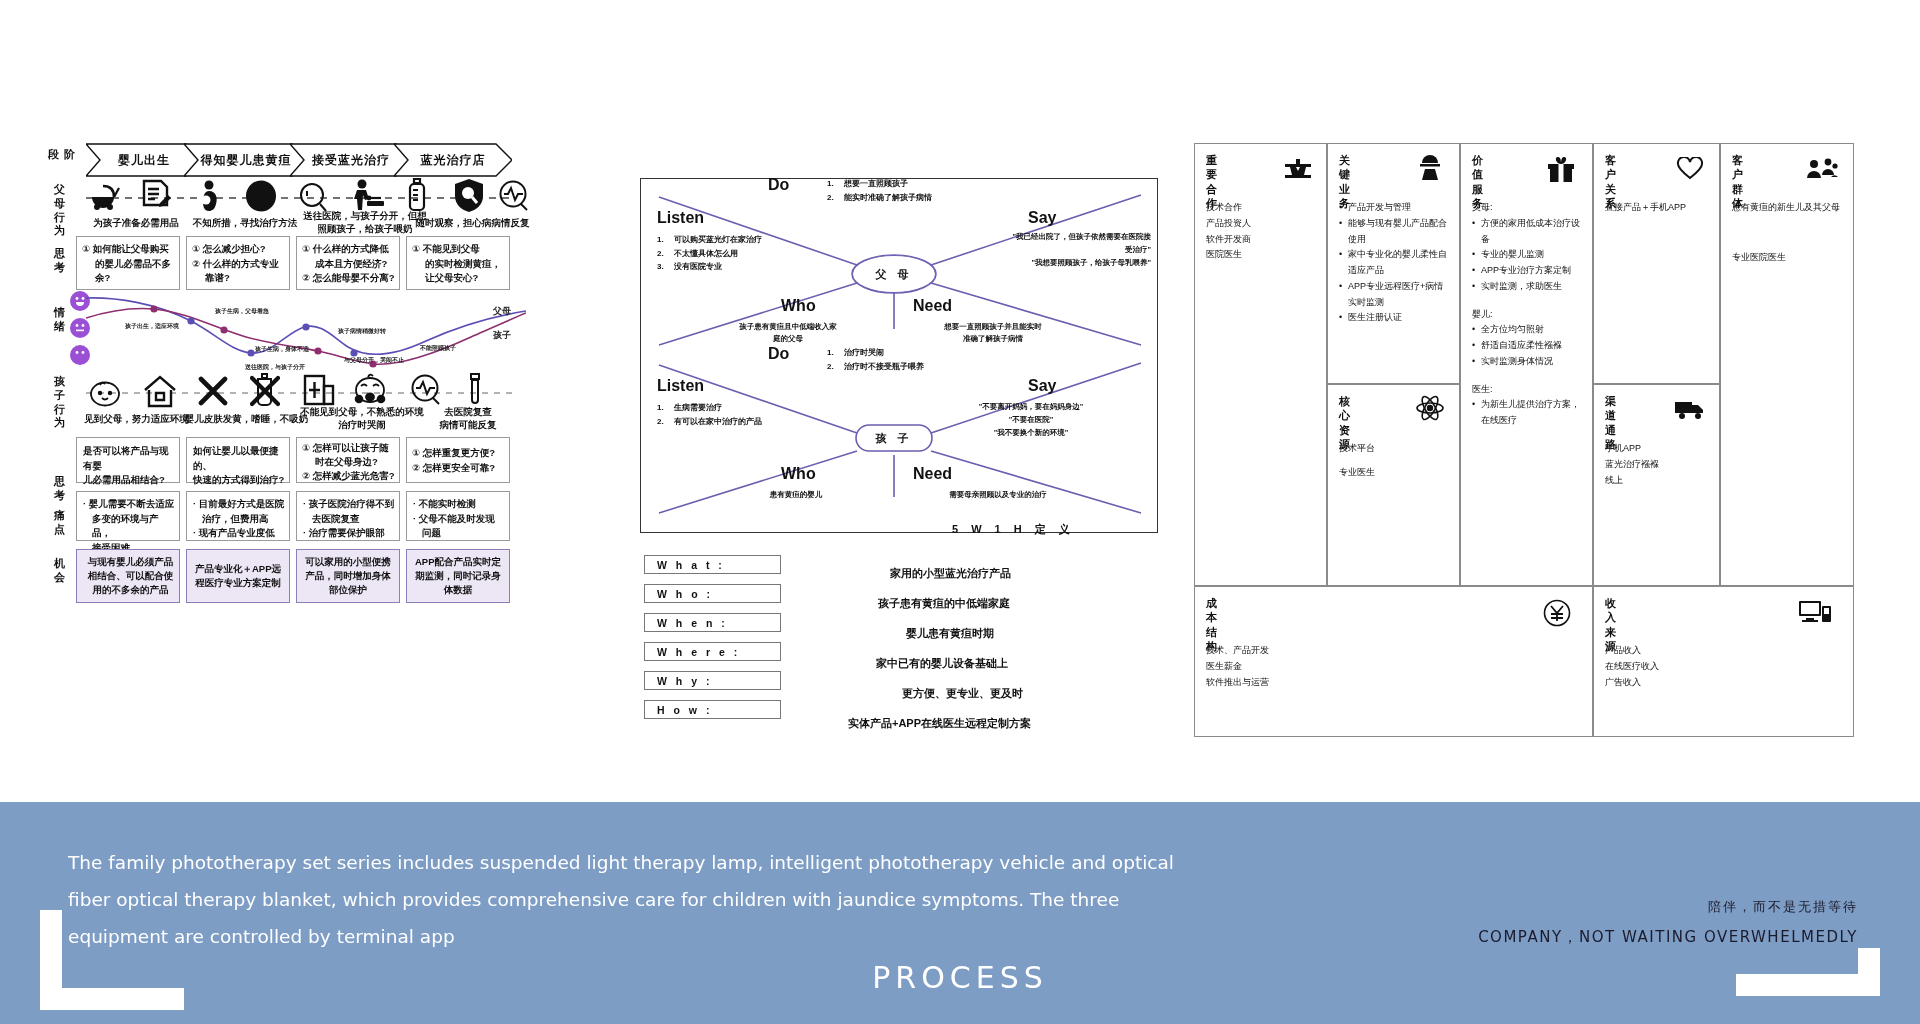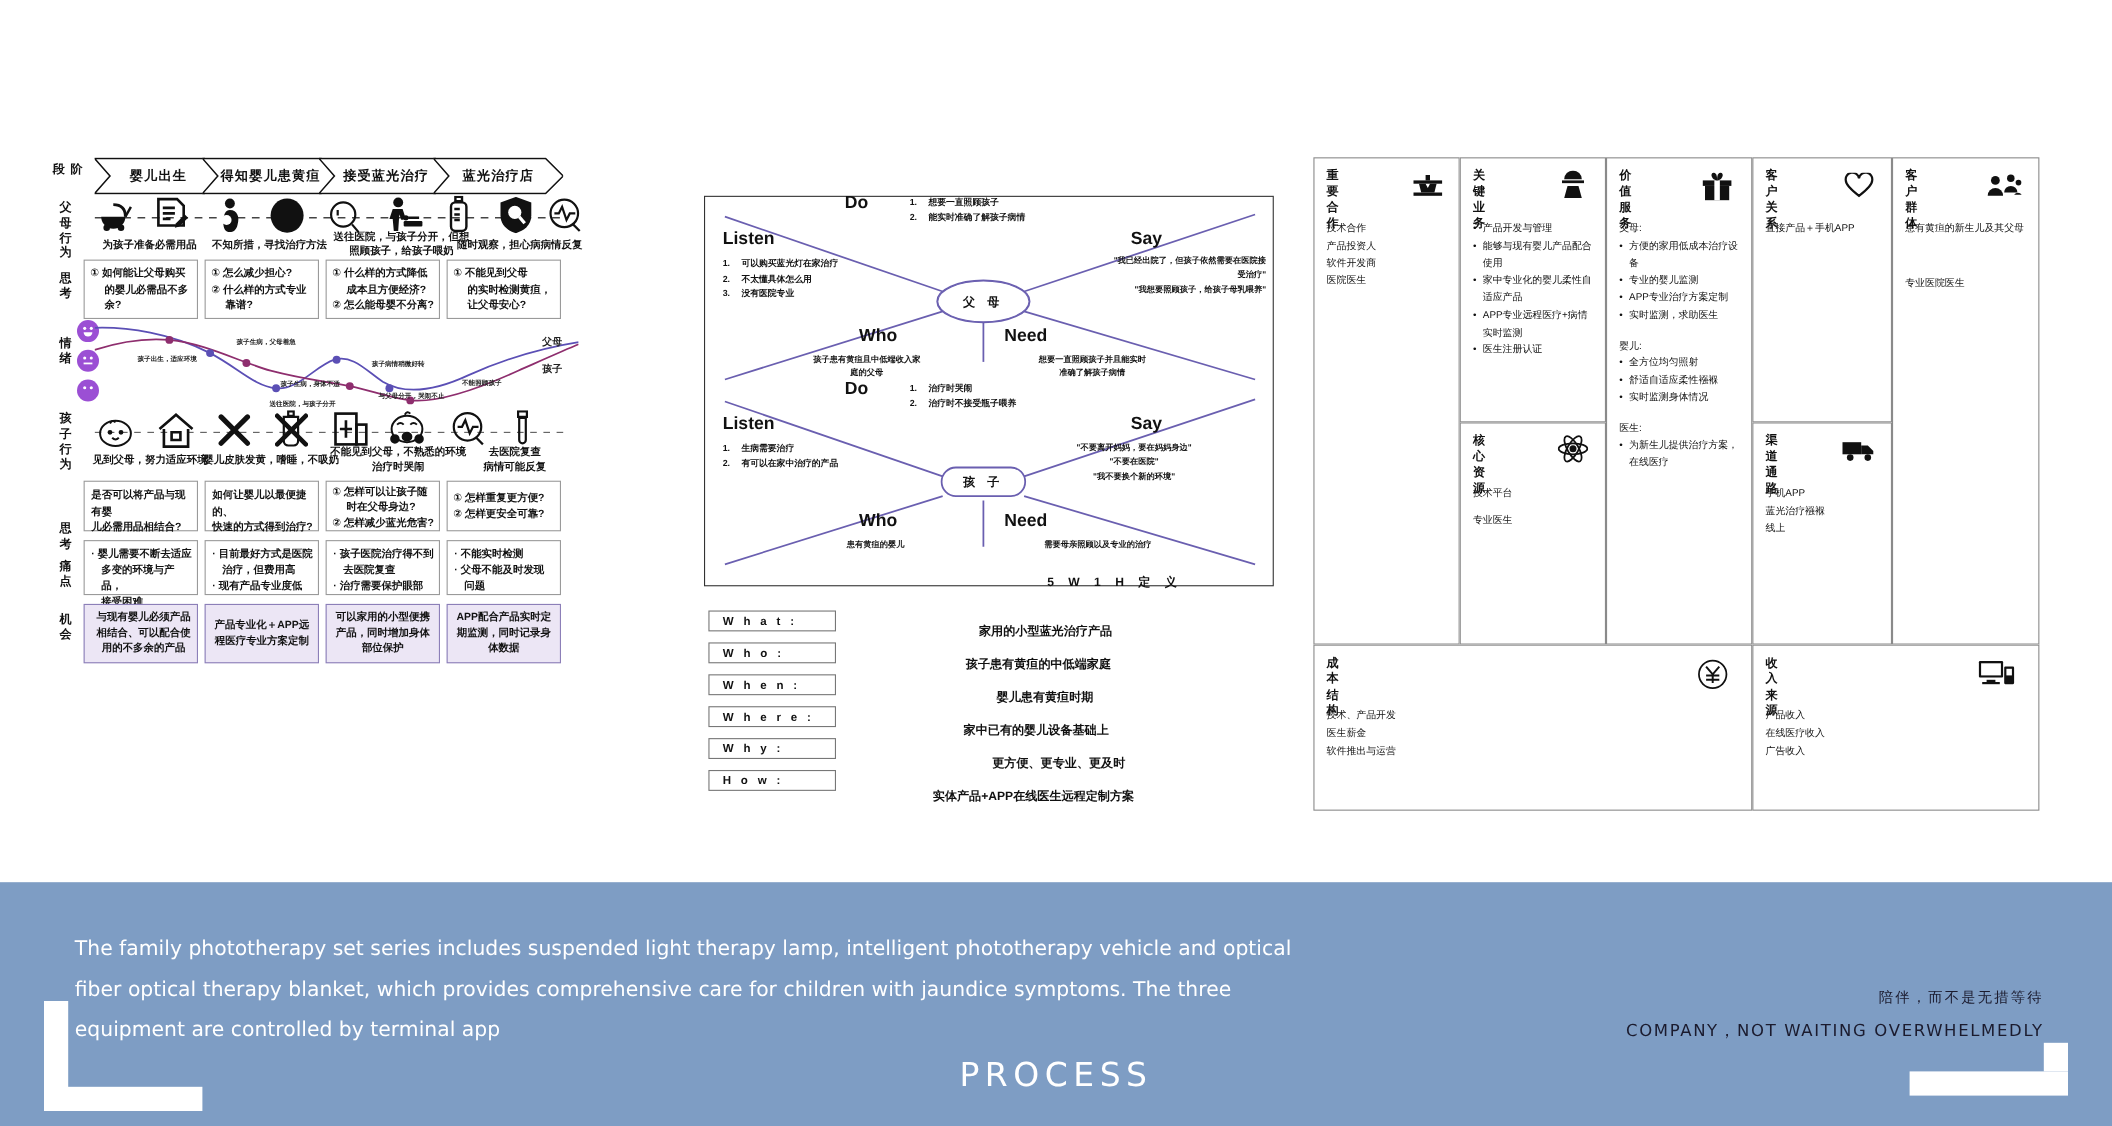--- a/index.html
+++ b/index.html
@@ -90,21 +90,21 @@
     line-height: 1.6; text-align: center;
   }
   .emp-say {
     position: absolute; font-size: 7.5px; font-weight: bold; color: #111;
     line-height: 1.7; text-align: right;
   }
 
   
   .w-label {
     position: absolute; border: 1px solid #777; background:#fff;
-    width: 116px; height: 19px; display: flex; align-items: center;
+    width: 137px; height: 19px; display: flex; align-items: center;
     padding-left: 12px; font-size: 10.5px; font-weight: bold; letter-spacing: 3px; color:#111;
   }
   .w-ans {
     position: absolute; font-size: 11px; font-weight: bold; color:#111; white-space: nowrap;
   }
   .w-title {
     position: absolute; font-size: 11px; font-weight: bold; letter-spacing: 5px; color:#111;
   }
 
   

